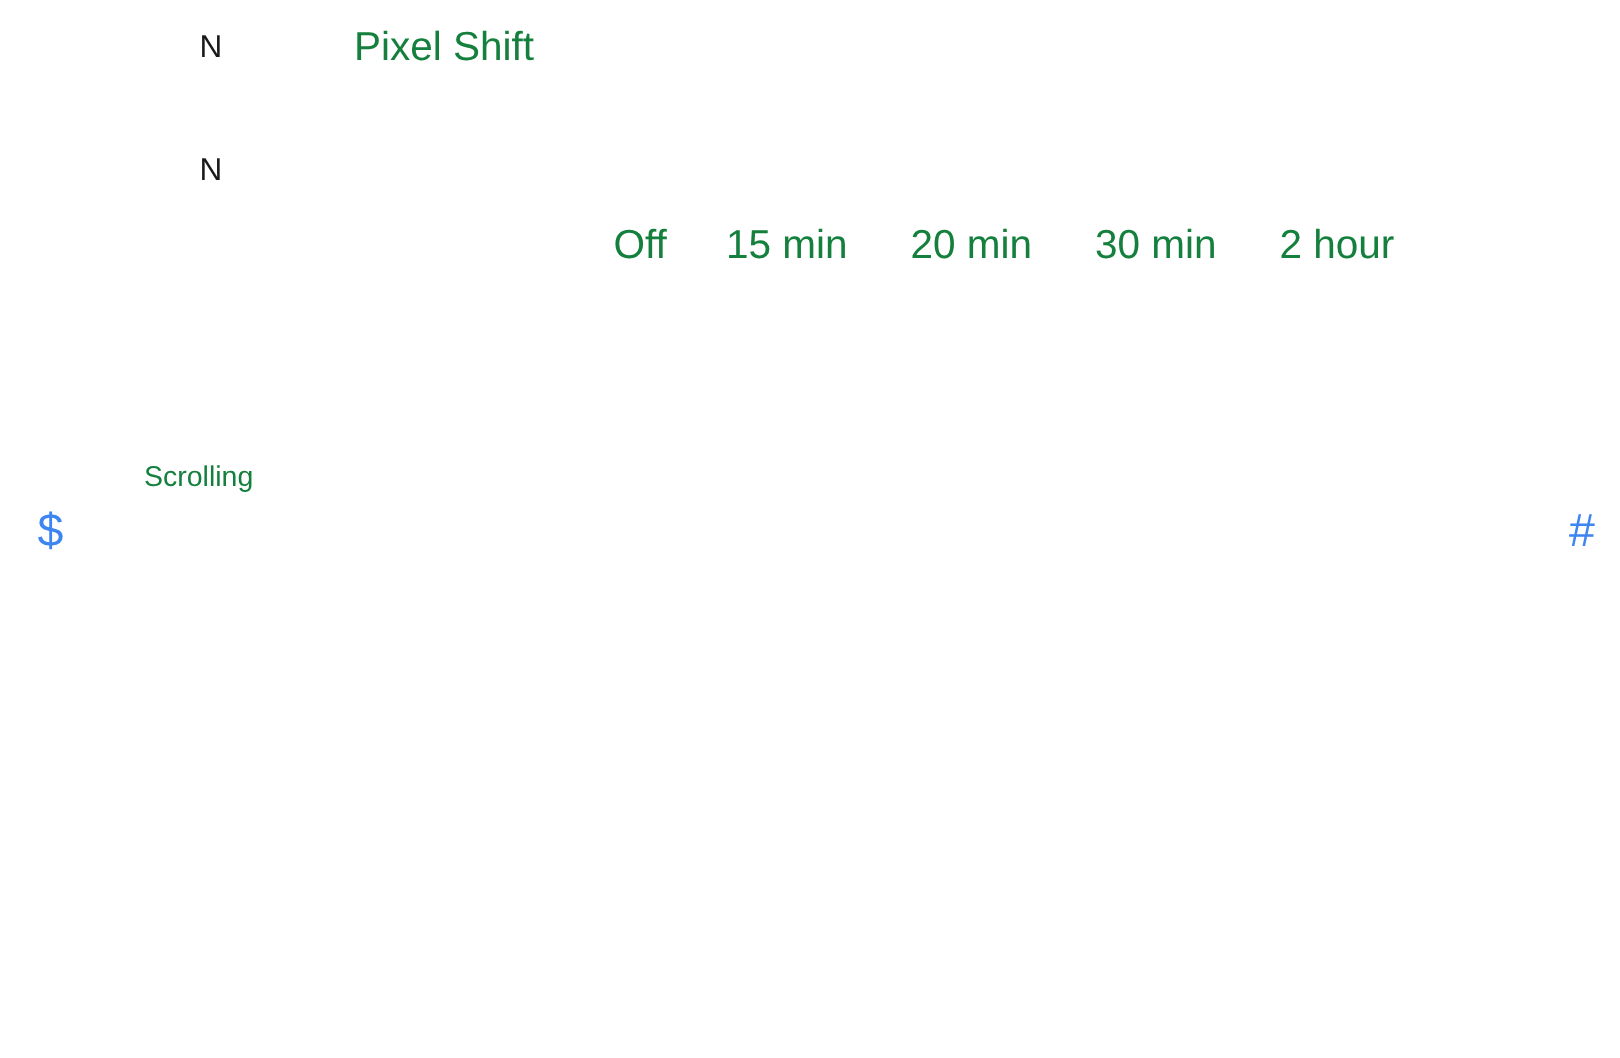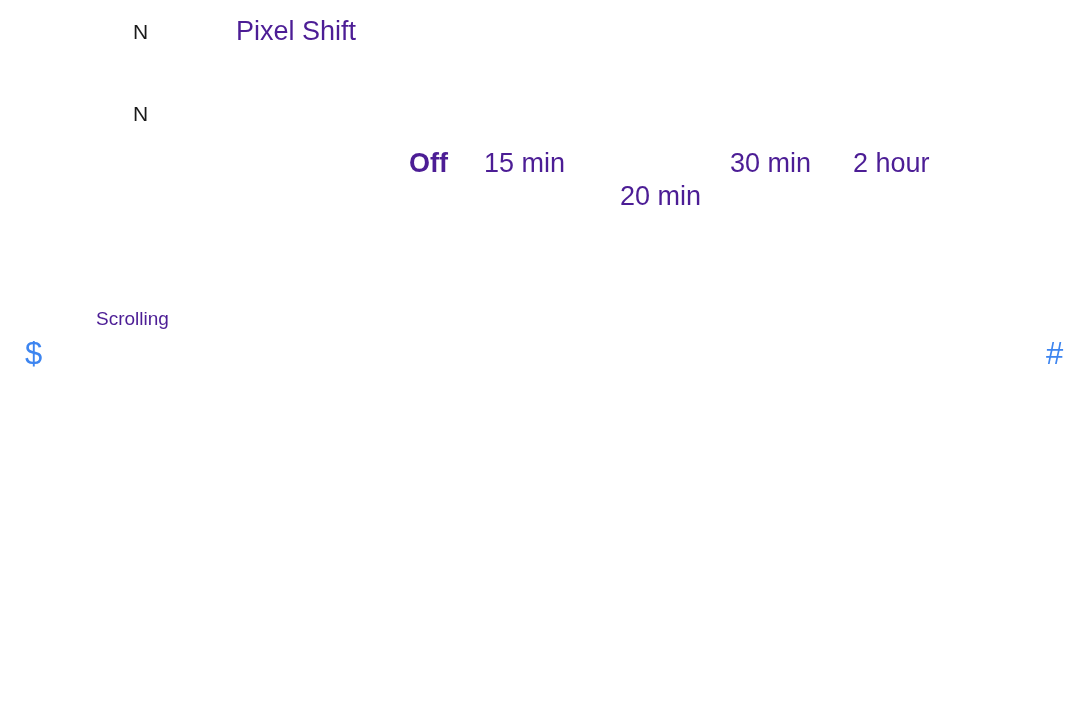--- a/index.html
+++ b/index.html
@@ -26,21 +26,21 @@
     line-height: 1;
   }
   
   .marker {
     color: #1a1a1a;
     font-size: 21px;
     font-weight: 400;
   }
   
   .blue {
-    color: #4c1d95;
+    color: #15803d;
     font-weight: 400;
   }
   .title-label {
     font-size: 27px;
   }
   .row-label {
     font-size: 27px;
   }
   .option {
     font-size: 27px;
@@ -51,23 +51,23 @@
   .edge-glyph {
     font-size: 31px;
     color: #3d85f0;
   }
 
   
   #marker-pixel-shift   { left: 133px; top: 21px; }
   #label-pixel-shift    { left: 236px; top: 18px; }
   #marker-auto-protect  { left: 133px; top: 103px; }
   #label-auto-protect   { left: 133px; top: 150px; }
-  #opt-0 { left: 409px; top: 150px; font-weight: bold; }
+  #opt-0 { left: 409px; top: 150px; }
   #opt-1 { left: 484px; top: 150px; }
-  #opt-2 { left: 620px; top: 150px; margin-top: 33px; }
+  #opt-2 { left: 607px; top: 150px; }
   #opt-3 { left: 730px; top: 150px; }
   #opt-4 { left: 853px; top: 150px; }
   #label-scrolling      { left: 96px;  top: 309px; }
   #glyph-left           { left: 25px;  top: 338px; }
   #glyph-right          { left: 1046px; top: 338px; }
 </style>
 </head>
 <body>
 
 <div class="screen">

